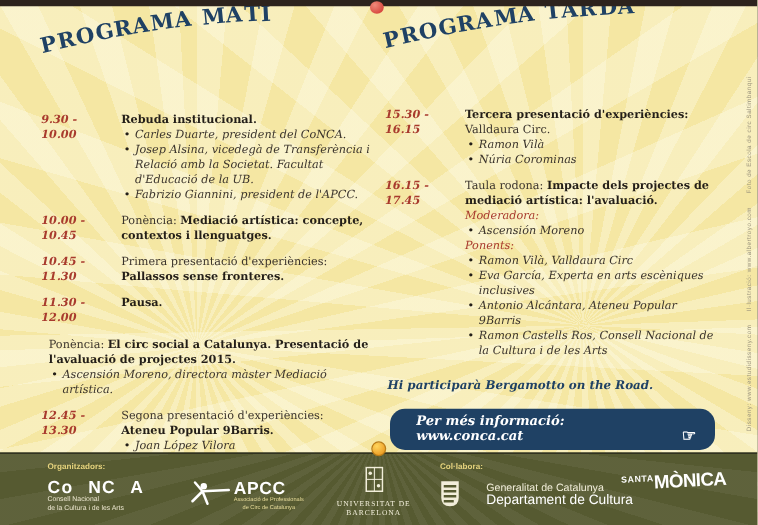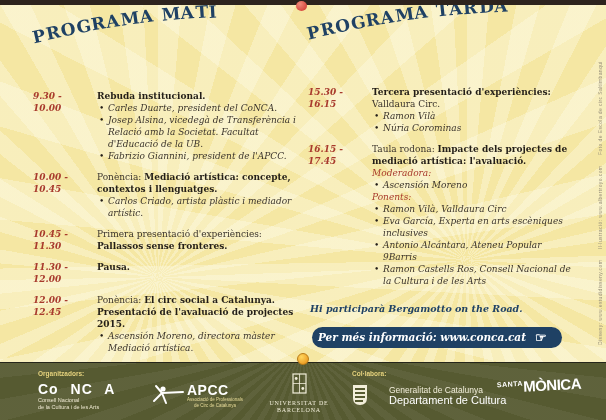--- a/index.html
+++ b/index.html
@@ -27,21 +27,21 @@
   .srow{display:flex;margin-bottom:9px;}
   .time{flex:none;width:58px;color:#a83a2d;font-style:italic;font-weight:bold;font-size:9px;line-height:12px;}
   .sbody{flex:1;padding-left:6px;font-size:9px;line-height:12px;color:#3b342c;}
   .head{margin:0;}
   .head .b{font-weight:bold;color:#231e18;}
   .bullet{font-style:italic;padding-left:11px;position:relative;color:#3b342c;}
   .bullet::before{content:"\2022";position:absolute;left:2px;color:#231e18;font-style:normal;}
   .rlabel{color:#a83a2d;font-style:italic;font-weight:normal;}
   .note{font-style:italic;font-weight:bold;color:#1f4164;font-size:9.5px;margin:16px 0 0 2px;}
   .info-pill{display:inline-flex;align-items:flex-end;gap:9px;background:#1f4164;color:#fff;
-    border-radius:12px;padding:4px 15px 5px 6px;font-style:italic;font-weight:bold;font-size:10.5px;
+    border-radius:12px;padding:4px 15px 5px 21px;font-style:italic;font-weight:bold;font-size:10.5px;
     margin-top:13px;margin-left:4px;cursor:pointer;}
   .hand-icon{font-style:normal;font-size:13px;line-height:10px;}
   
   .credits{position:absolute;right:3px;top:95px;height:250px;writing-mode:vertical-rl;
     transform:rotate(180deg);font-family:"Liberation Sans",sans-serif;font-size:5px;
     color:#98917a;letter-spacing:.4px;white-space:pre;}
   
   .footer{position:absolute;left:0;bottom:0;width:606px;height:57px;border-top:1px solid #26261a;
     background:
       repeating-conic-gradient(from 120deg at 50% -30%, rgba(255,255,255,.05) 0deg 4deg, rgba(0,0,0,0) 4deg 8deg),
@@ -82,37 +82,35 @@
             <p class="head"><span class="b">Rebuda institucional.</span></p>
             <div class="bullet">Carles Duarte, president del CoNCA.</div>
             <div class="bullet">Josep Alsina, vicedegà de Transferència i Relació amb la Societat. Facultat d'Educació de la UB.</div>
             <div class="bullet">Fabrizio Giannini, president de l'APCC.</div>
           </div>
         </div>
         <div class="srow">
           <div class="time">10.00 - 10.45</div>
           <div class="sbody">
             <p class="head"><span>Ponència: </span><span class="b">Mediació artística: concepte, contextos i llenguatges.</span></p>
-            <div class="bullet">Carlos Criado, artista plàstic i mediador artístic.</div>
           </div>
         </div>
         <div class="srow">
           <div class="time">10.45 - 11.30</div>
           <div class="sbody">
             <p class="head"><span>Primera presentació d'experiències: </span><span class="b">Pallassos sense fronteres.</span></p>
           </div>
         </div>
         <div class="srow">
           <div class="time">11.30 - 12.00</div>
           <div class="sbody">
             <p class="head"><span class="b">Pausa.</span></p>
           </div>
         </div>
         <div class="srow">
-          <div class="time">12.00 - 12.45</div>
           <div class="sbody">
             <p class="head"><span>Ponència: </span><span class="b">El circ social a Catalunya. Presentació de l'avaluació de projectes 2015.</span></p>
             <div class="bullet">Ascensión Moreno, directora màster Mediació artística.</div>
           </div>
         </div>
         <div class="srow">
           <div class="time">12.45 - 13.30</div>
           <div class="sbody">
             <p class="head"><span>Segona presentació d'experiències: </span><span class="b">Ateneu Popular 9Barris.</span></p>
             <div class="bullet">Joan López Vilora</div>

